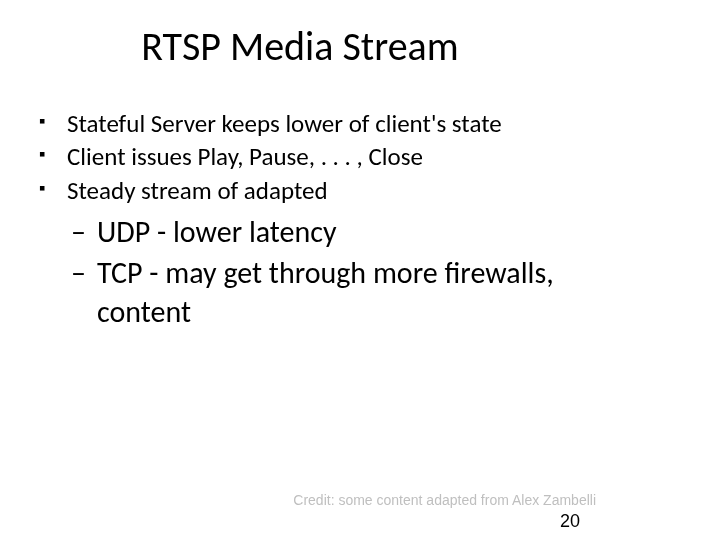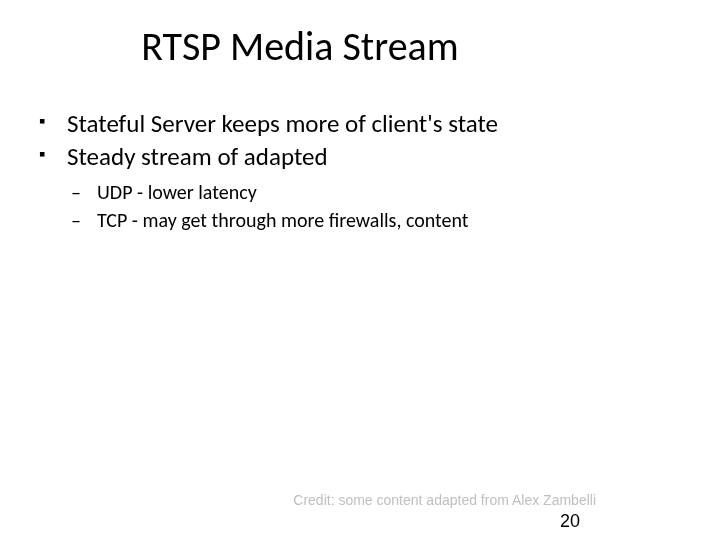--- a/index.html
+++ b/index.html
@@ -4,34 +4,35 @@
 <style>
   * { margin: 0; padding: 0; box-sizing: border-box; }
   html, body { width: 720px; height: 540px; background: #fff; font-family: Calibri, "Segoe UI", Arial, sans-serif; color: #000; }
   .slide { position: relative; width: 600px; height: 540px; border-radius: 26px; }
   .title { position: absolute; top: 22px; left: 0; width: 100%; text-align: center; font-size: 40px; font-weight: 400; }
   .content { position: absolute; top: 108px; left: 35px; right: 35px; }
   ul.top { list-style: none; }
   ul.top > li { position: relative; padding-left: 32px; font-size: 25px; line-height: 1.25; margin-bottom: 2px; }
   ul.top > li::before { content: "\25AA"; position: absolute; left: 4px; top: 2px; font-size: 18px; color: #000; }
   ul.sub { list-style: none; margin-top: 6px; }
-  ul.sub > li { position: relative; padding-left: 62px; font-size: 20px; line-height: 1.3; margin-bottom: 2px; }
+  ul.sub > li { position: relative; padding-left: 62px; font-size: 30px; line-height: 1.3; margin-bottom: 2px; }
   ul.sub > li::before { content: "\2013"; position: absolute; left: 36px; top: 0; color: #000; }
   .credit { position: absolute; right: 4px; bottom: 32px; font-size: 14px; color: #bfbfbf; font-family: Arial, sans-serif; text-align: center; }
   .pagenum { position: absolute; right: 20px; bottom: 8px; font-size: 18px; color: #000; font-family: Arial, sans-serif; }
 </style>
 </head>
 <body>
 
 <div class="slide">
   <div class="title">RTSP Media Stream</div>
 
   <div class="content">
     <ul class="top">
-      <li>Stateful Server keeps more of client's state</li>
+      <li>Stateful Server keeps lower of client's state</li>
+      <li>Client issues Play, Pause, . . . , Close</li>
       <li>Steady stream of adapted</li>
     </ul>
     <ul class="sub">
       <li>UDP - lower latency</li>
       <li>TCP - may get through more firewalls, content</li>
     </ul>
   </div>
 
   <div class="credit">Credit: some content adapted from Alex Zambelli</div>
   <div class="pagenum">20</div>

